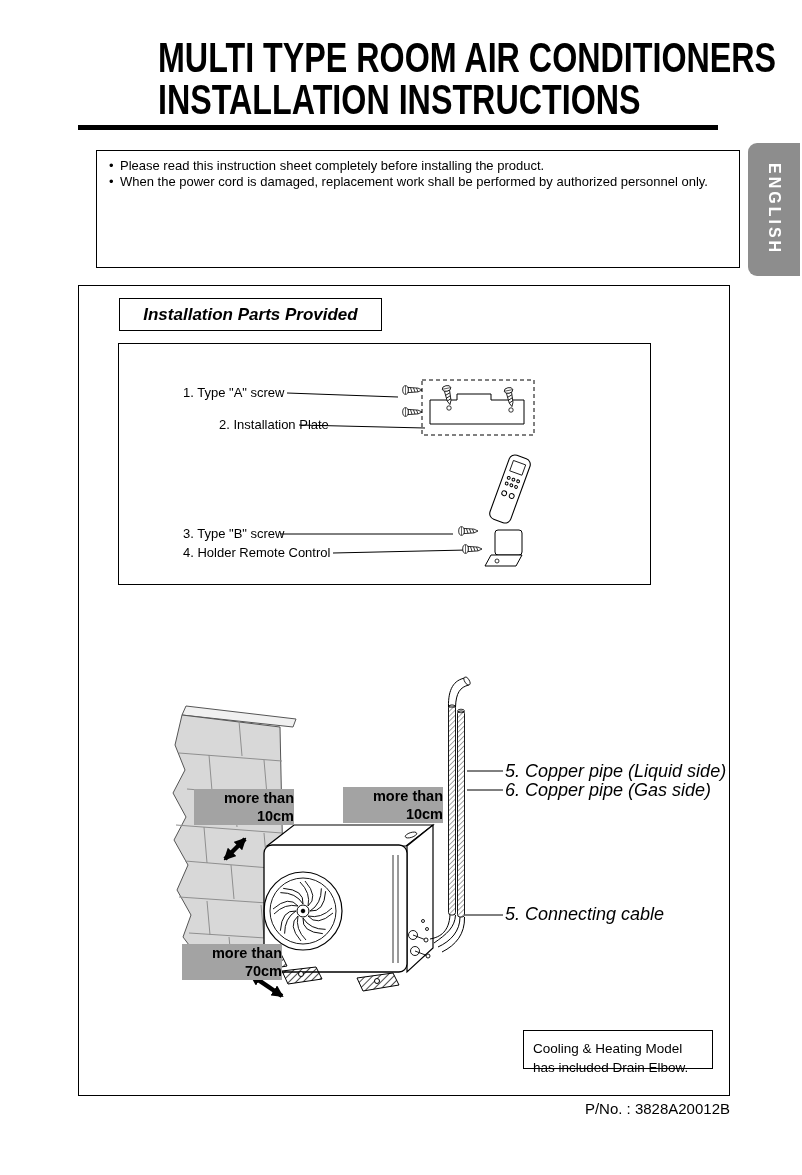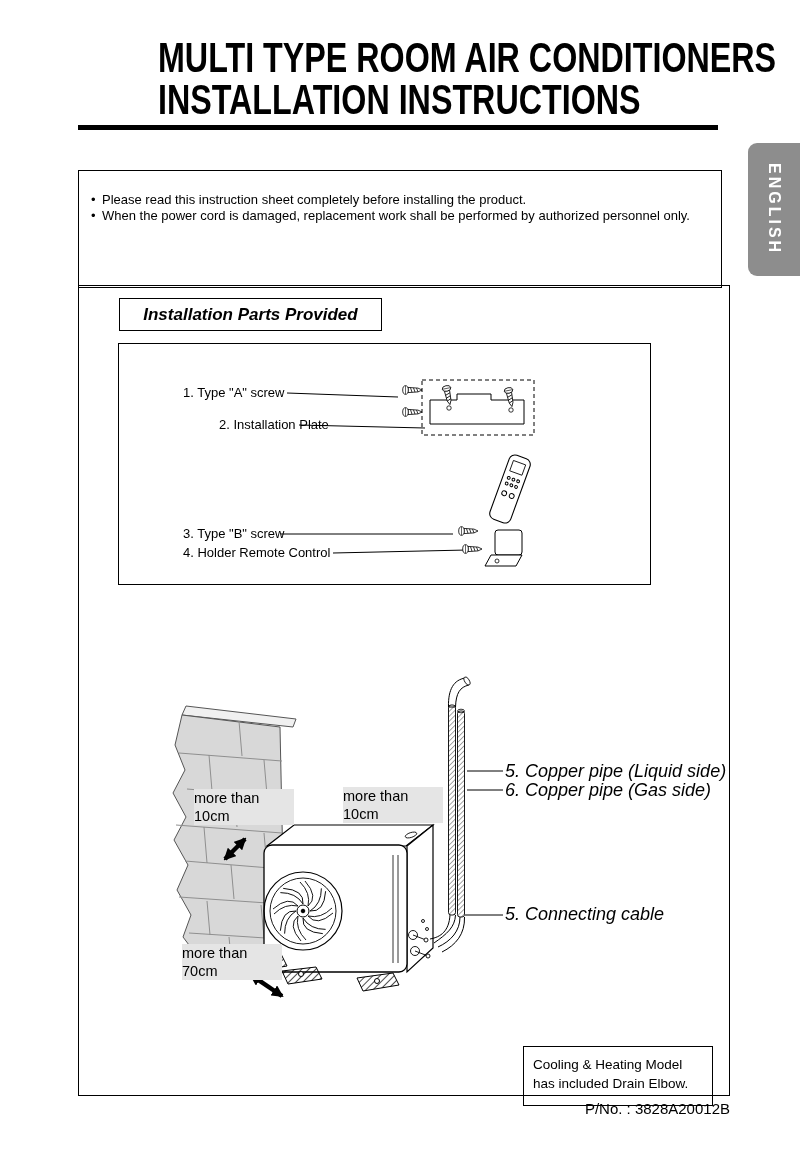--- a/index.html
+++ b/index.html
@@ -14,41 +14,41 @@
                 transform:scaleX(0.75); transform-origin:50% 50%; letter-spacing:0; }
   .title-rule { height:5px; background:#000; margin-top:5px; }
 
   
   .lang-tab { left:748px; top:143px; width:52px; height:133px; background:#8d8d8d;
               border-radius:9px 0 0 9px; display:flex; align-items:center; justify-content:center; }
   .lang-tab span { writing-mode:vertical-rl; color:#fff; font-weight:700; font-size:16px;
                    letter-spacing:3px; }
 
   
-  .notice-box { left:78px; top:150px; width:644px; height:118px; border:1px solid #000;
-                padding:21px 12px;margin-top:20px; }
+  .notice-box { left:96px; top:150px; width:644px; height:118px; border:1px solid #000;
+                padding:7px 12px; }
   .notice-list { list-style:none; }
   .notice-list li { position:relative; padding-left:11px; font-size:13px; line-height:16px; }
   .notice-list li::before { content:"\2022"; position:absolute; left:0; top:0; }
 
   
   .main-box { left:78px; top:285px; width:652px; height:811px; border:1px solid #000; }
   .section-heading-box { left:40px; top:12px; width:263px; height:33px; border:1px solid #000;
                          display:flex; align-items:center; justify-content:center; }
   .section-heading-box span { font-style:italic; font-weight:700; font-size:17px; }
 
   .parts-box { left:39px; top:57px; width:533px; height:242px; border:1px solid #000; }
   .part-label { position:absolute; font-size:13px; line-height:14px; white-space:nowrap; }
 
-  .clearance { position:absolute; width:100px; text-align:left; font-weight:400;
-               font-size:14.5px; line-height:18px; background:#e5e5e5; }
+  .clearance { position:absolute; width:100px; text-align:right; font-weight:700;
+               font-size:14.5px; line-height:18px; background:#a3a3a3; }
   .pipe-label { position:absolute; font-size:18px; line-height:15px; white-space:nowrap;font-style:italic; }
 
-  .note-box { left:444px; top:744px; width:190px; height:60px; border:1px solid #000;
-              padding:8px 9px; font-size:13.5px; line-height:19px;margin-top:16px; }
+  .note-box { left:444px; top:744px; width:190px; height:39px; border:1px solid #000;
+              padding:8px 9px; font-size:13.5px; line-height:19px; }
 
   .footer { left:78px; top:1100px; width:652px; text-align:right; font-size:15px; }
 
   svg { position:absolute; display:block; }
 </style>
 </head>
 <body>
 
 <div class="page">
 

